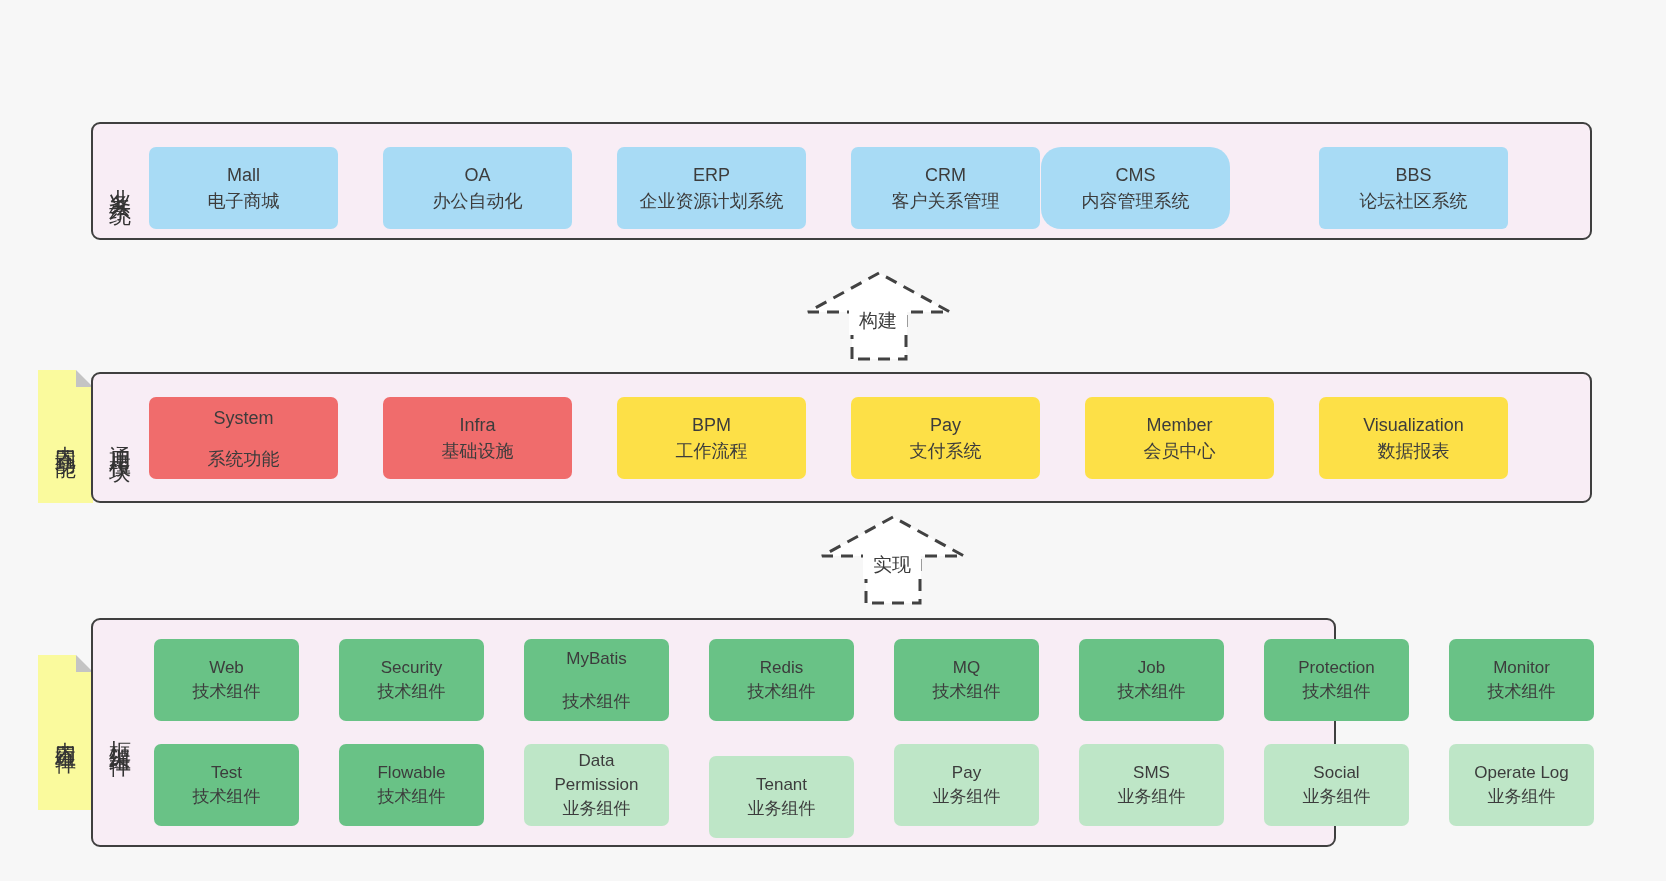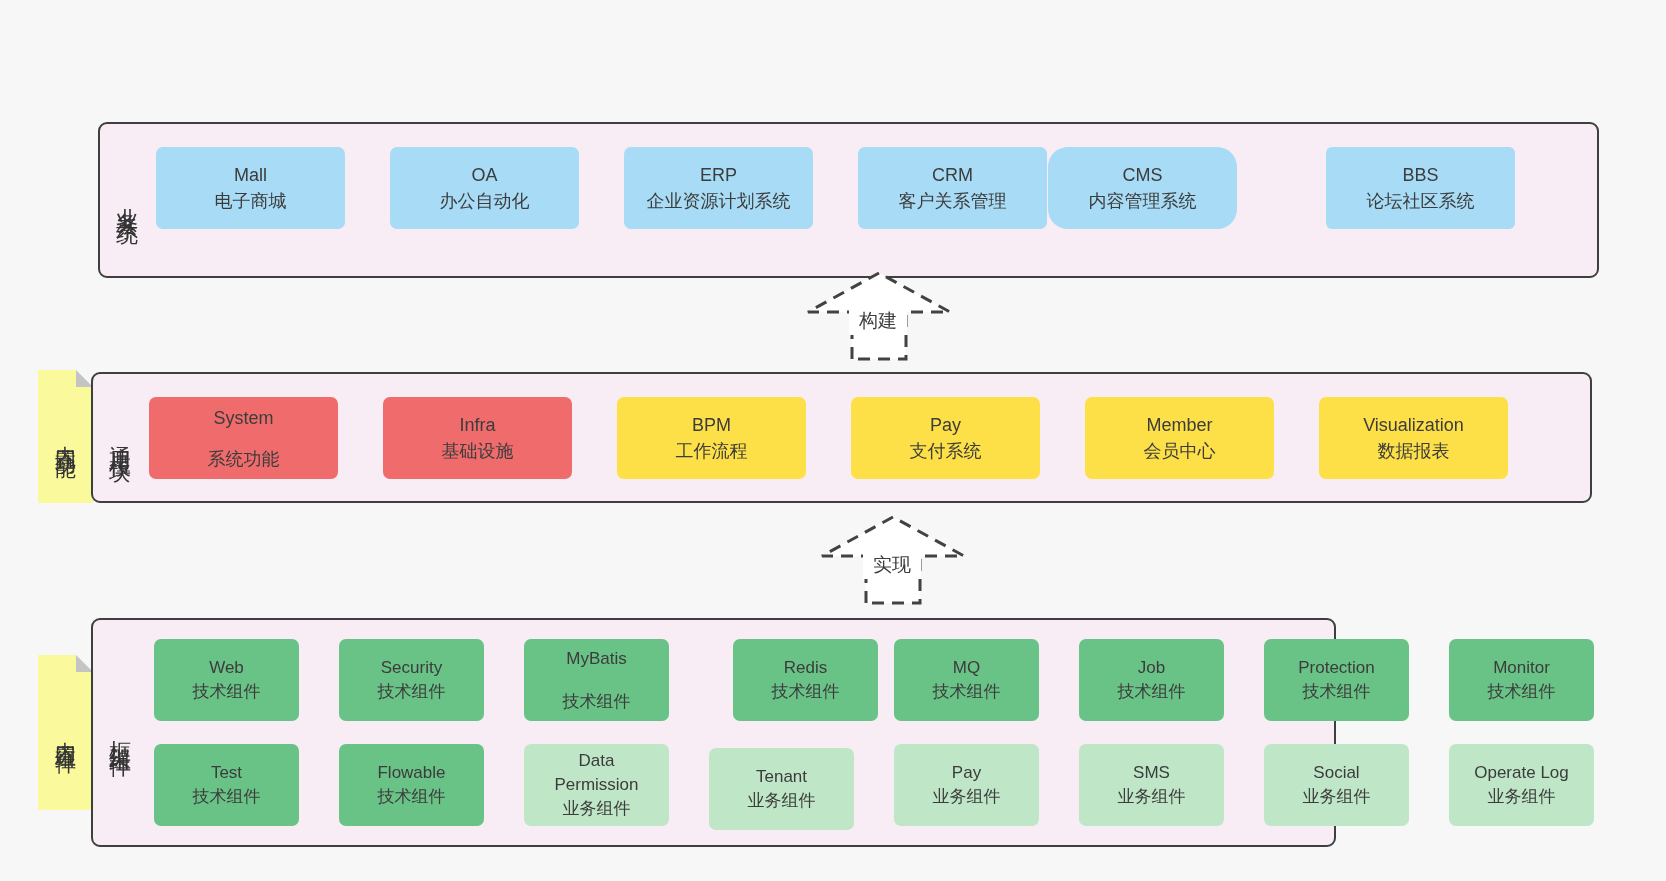--- a/index.html
+++ b/index.html
@@ -103,21 +103,21 @@
 
 <div class="canvas">
 
   <div class="note" style="left:38px; top:370px; height:133px;">
     <span class="note-text">内置功能</span>
   </div>
   <div class="note" style="left:38px; top:655px; height:155px;">
     <span class="note-text">内置组件</span>
   </div>
 
-  <section class="panel" style="left:91px; top:122px; width:1501px; height:156px;margin-left:7px;">
+  <section class="panel" style="left:91px; top:122px; width:1501px; height:118px;">
     <div class="v-label">业务系统</div>
     <div class="box blue" style="left:56px; top:23px;">
       <div>Mall</div>
       <div>电子商城</div>
     </div>
     <div class="box blue" style="left:290px; top:23px;">
       <div>OA</div>
       <div>办公自动化</div>
     </div>
     <div class="box blue" style="left:524px; top:23px;">
@@ -184,21 +184,21 @@
       <div>技术组件</div>
     </div>
     <div class="box small gdark" style="left:246px; top:19px;">
       <div>Security</div>
       <div>技术组件</div>
     </div>
     <div class="box small gdark" style="left:431px; top:19px;gap:19px;">
       <div>MyBatis</div>
       <div>技术组件</div>
     </div>
-    <div class="box small gdark" style="left:640px; top:19px;">
+    <div class="box small gdark" style="left:616px; top:19px;">
       <div>Redis</div>
       <div>技术组件</div>
     </div>
     <div class="box small gdark" style="left:801px; top:19px;">
       <div>MQ</div>
       <div>技术组件</div>
     </div>
     <div class="box small gdark" style="left:986px; top:19px;">
       <div>Job</div>
       <div>技术组件</div>
@@ -217,21 +217,21 @@
       <div>技术组件</div>
     </div>
     <div class="box small gdark" style="left:246px; top:124px;">
       <div>Flowable</div>
       <div>技术组件</div>
     </div>
     <div class="box small glight" style="left:431px; top:124px;">
       <div>Data Permission</div>
       <div>业务组件</div>
     </div>
-    <div class="box small glight" style="left:616px; top:128px;">
+    <div class="box small glight" style="left:616px; top:136px;">
       <div>Tenant</div>
       <div>业务组件</div>
     </div>
     <div class="box small glight" style="left:801px; top:124px;">
       <div>Pay</div>
       <div>业务组件</div>
     </div>
     <div class="box small glight" style="left:986px; top:124px;">
       <div>SMS</div>
       <div>业务组件</div>

